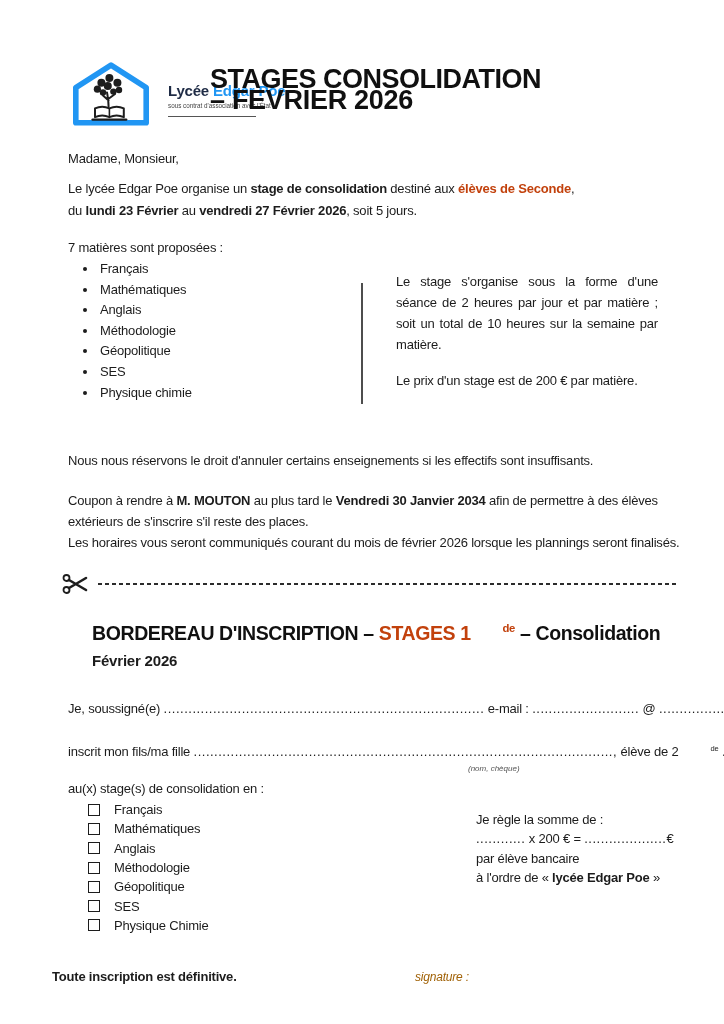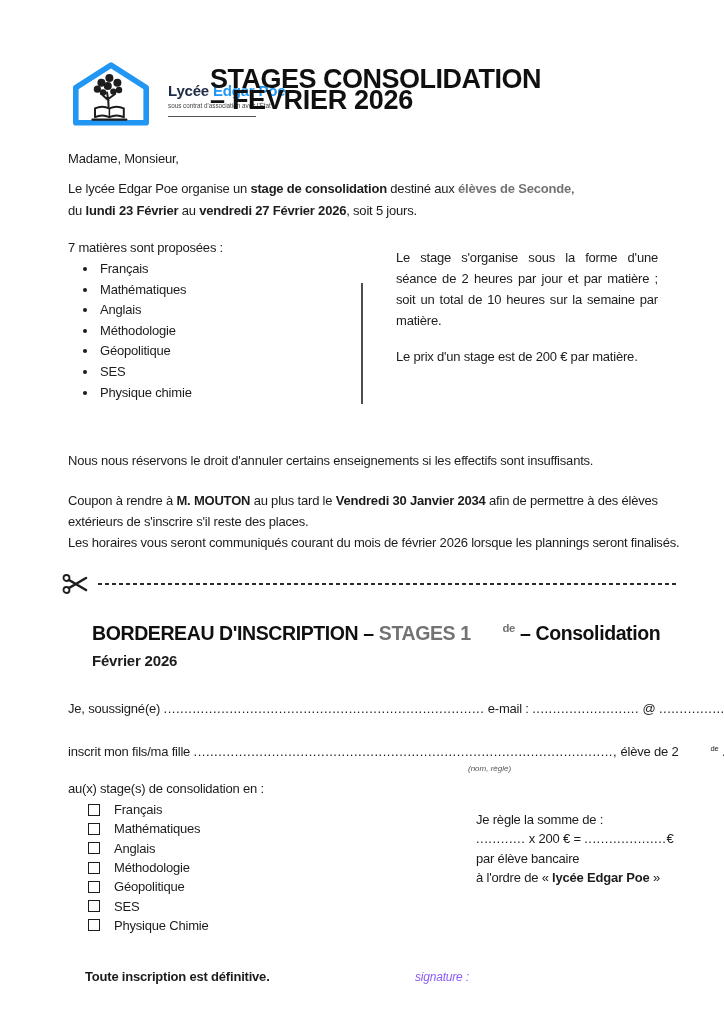--- a/index.html
+++ b/index.html
@@ -3,60 +3,60 @@
 <meta charset="utf-8">
 <style>
   html,body{margin:0;padding:0;background:#fff;}
   #page{
     position:relative;width:724px;height:1024px;background:#ffffff;overflow:hidden;
     font-family:Liberation Sans, sans-serif;color:#1c1c1c;
     font-size:13px;letter-spacing:-0.2px;line-height:21px;
   }
   .abs{position:absolute;}
   b,.b{font-weight:700;}
-  .blue{color:#737373;}
+  .blue{color:#c2410c;}
   
   #logo-mark{left:70px;top:62px;width:82px;height:64px;}
   #logo-text{left:168px;top:82px;width:130px;line-height:1.15;}
   .logo-name{font-size:15px;font-weight:700;color:#1e2b45;letter-spacing:-0.2px;}
   .logo-tag{font-size:6.3px;color:#444;letter-spacing:0;margin-top:3px;}
   .logo-rule{width:88px;border-top:1px solid #555;margin-top:7px;}
   #doc-title{left:210px;top:69px;white-space:nowrap;display:flex;align-items:flex-start;color:#101010;flex-direction:column;}
   .title-main{font-size:27px;font-weight:700;letter-spacing:-0.5px;}
   .title-suffix{font-size:27px;font-weight:700;letter-spacing:-0.3px;}
   
   #salutation{left:68px;top:148px;}
   #intro{left:68px;top:178px;line-height:22px;white-space:nowrap;}
   #subjects-intro{left:68px;top:237px;}
   #subject-list{left:78px;top:258px;margin:0;padding-left:20px;list-style:disc;}
   #subject-list li{height:20.6px;padding-left:2px;}
   #divider{left:361px;top:283px;width:2px;height:121px;background:#4d4d4d;}
-  #side-note{left:396px;top:247px;width:262px;text-align:justify;}
+  #side-note{left:396px;top:271px;width:262px;text-align:justify;}
   #side-note .p2{margin-top:15px;text-align:left;}
   #cancel-note{left:68px;top:450px;white-space:nowrap;}
   #coupon-block{left:68px;top:490px;width:600px;}
   #schedule-note{white-space:nowrap;}
   
   #cut-line{left:62px;top:572px;width:614px;height:24px;display:flex;align-items:center;}
   #cut-line .dash{flex:1;height:2px;margin-left:10px;
     background:repeating-linear-gradient(90deg,#2b2b2b 0 4px,transparent 4px 7px);}
   
   #form-heading{left:92px;top:618px;white-space:nowrap;font-size:19.5px;font-weight:700;letter-spacing:-0.4px;color:#101010;}
   #form-heading sup,#fill-line2 sup{font-size:0.58em;margin-left:32px;}
   #form-subheading{left:92px;top:650px;font-size:15px;font-weight:700;text-align:right;}
   #fill-line1{left:68px;top:698px;white-space:nowrap;}
   #fill-line2{left:68px;top:738px;white-space:nowrap;}
   #name-hint{left:468px;top:758px;font-size:8px;font-style:italic;color:#555;letter-spacing:0;}
   #stages-label{left:68px;top:778px;}
   #checkbox-list{left:88px;top:800px;}
   .check-row{display:flex;align-items:center;height:19.3px;}
   .check-box{width:10px;height:10px;border:1.6px solid #1c1c1c;margin-right:14px;flex:0 0 auto;background:#fff;}
   #payment{left:476px;top:810px;line-height:19.3px;}
-  #definitive{left:85px;top:966px;font-weight:700;}
-  #signature{left:415px;top:967px;font-style:italic;color:#8b5cf6;font-size:12px;}
+  #definitive{left:52px;top:966px;font-weight:700;}
+  #signature{left:415px;top:967px;font-style:italic;color:#a16207;font-size:12px;}
   .dots{letter-spacing:0.5px;}
 </style>
 </head>
 <body>
 
 <div id="page">
 
   <div id="logo-mark" class="abs">
     <svg width="82" height="64" viewBox="0 0 100 80">
       <path d="M50 4 L94 32 L94 76 L6 76 L6 32 Z" fill="none" stroke="#2196F3" stroke-width="7" stroke-linejoin="round"></path>
@@ -134,21 +134,21 @@
   </div>
   <div id="form-subheading" class="abs">Février 2026</div>
 
   <div id="fill-line1" class="abs">
     <span>Je, soussigné(e) </span><span class="dots">..............................................................................</span><span> e-mail : </span><span class="dots">..........................</span><span> @ </span><span class="dots">.......................</span>
   </div>
 
   <div id="fill-line2" class="abs">
     <span>inscrit mon fils/ma fille </span><span class="dots">......................................................................................................,</span><span> élève de 2</span><sup>de</sup><span>  . . . .</span>
   </div>
-  <div id="name-hint" class="abs">(nom, règle)</div>
+  <div id="name-hint" class="abs">(nom, chèque)</div>
 
   <div id="stages-label" class="abs">au(x) stage(s) de consolidation en :</div>
   <div id="checkbox-list" class="abs">
     <div class="check-row">
         <span class="check-box"></span>
         <span>Français</span>
       </div>
     <div class="check-row">
         <span class="check-box"></span>
         <span>Mathématiques</span>

